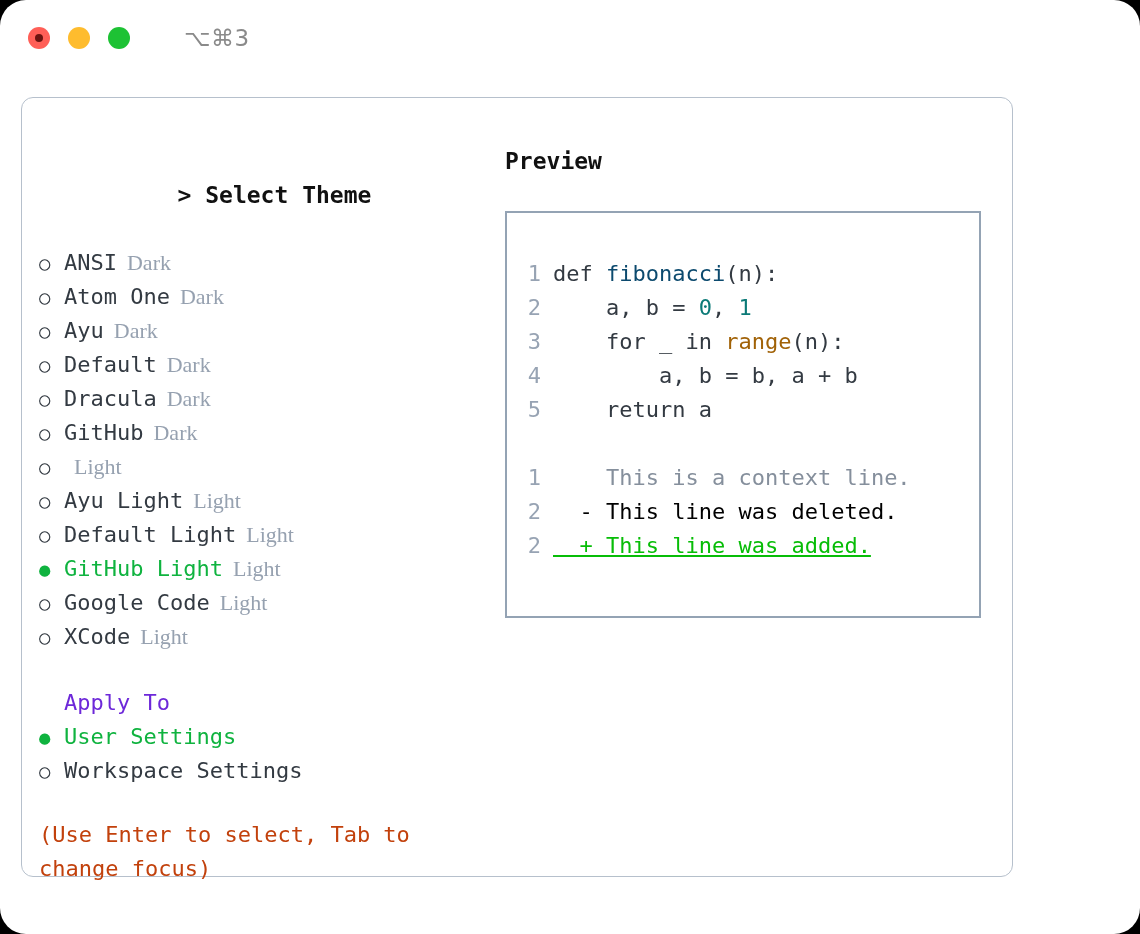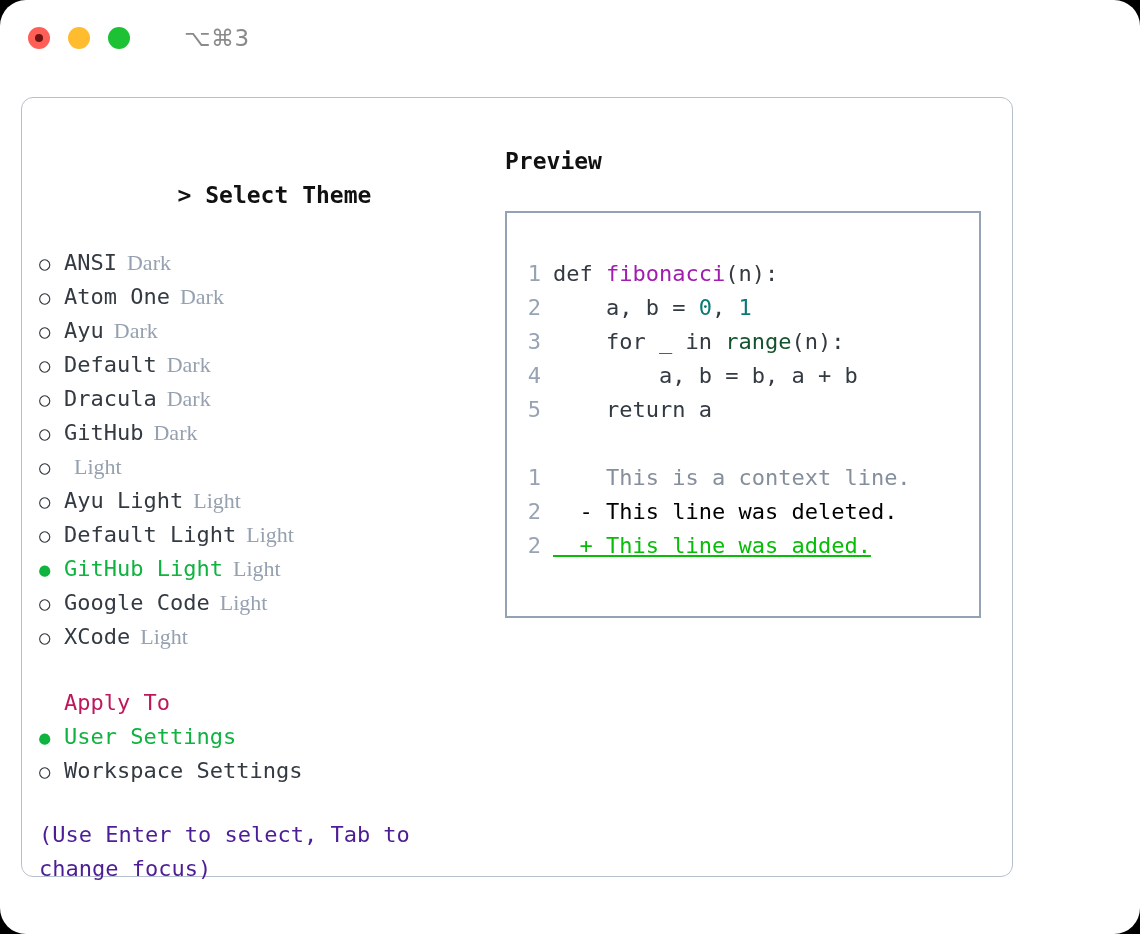--- a/index.html
+++ b/index.html
@@ -109,29 +109,29 @@
   .row.selected .marker { color: #0fb33f; }
   .row.selected .row-label { color: #0fb33f; }
   .row-label { color: #333a42; text-align: right; }
   .row-tag {
     color: #96a1b0;
     margin-left: 10px;
     font-family: Liberation Serif, serif;
   }
   .apply-title {
     font-size: 22px;
-    color: #be185d;
+    color: #6d28d9;
     line-height: 34px;
     padding-left: 25px;
     white-space: pre;
   }
   .spacer-sm { height: 32px; }
   .spacer-md { height: 30px; }
   .hint {
-    color: #4c1d95;
+    color: #c2410c;
     font-size: 22px;
     line-height: 34px;
     width: 410px;
   }
   
   .preview-title {
     font-size: 23px;
     font-weight: bold;
     color: #111111;
     line-height: 34px;
@@ -152,23 +152,23 @@
     white-space: pre;
     color: #333a42;
   }
   .lnum {
     color: #97a3b3;
     display: inline-block;
     width: 14px;
     text-align: right;
     margin-right: 12px;
   }
-  .tok-fn { color: #a21caf; text-align: center; }
+  .tok-fn { color: #0c4a6e; text-align: center; }
   .tok-num { color: #0b7a77; }
-  .tok-kw { color: #14532d; }
+  .tok-kw { color: #a16207; }
   .tok-plain { color: #333a42; }
   .diff-gap { height: 34px; }
   .diff-context { color: #858f9c; }
   .diff-del { color: #000000; }
   .diff-add { color: #07bd07; text-decoration: underline; }
 </style>
 </head>
 <body>
 
 <div class="window">

